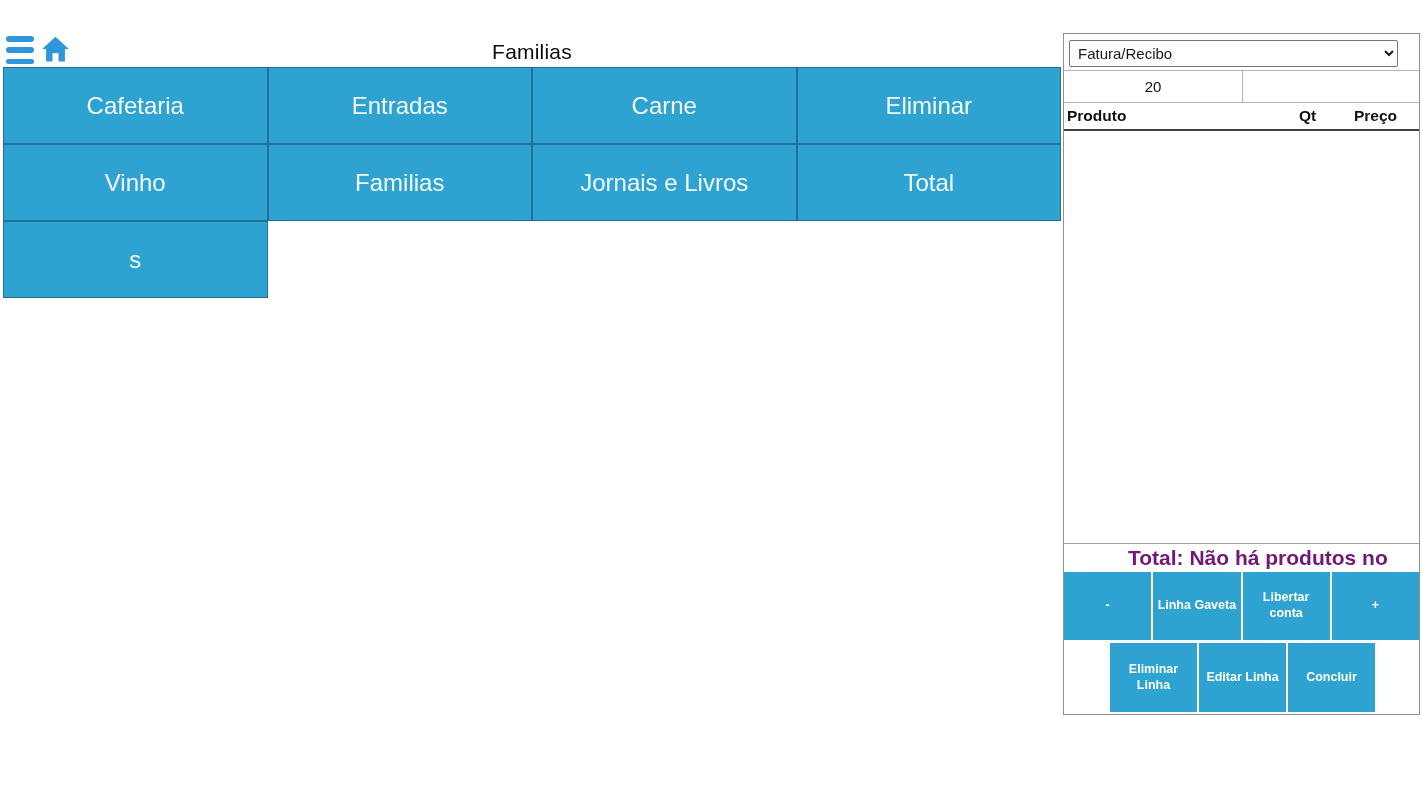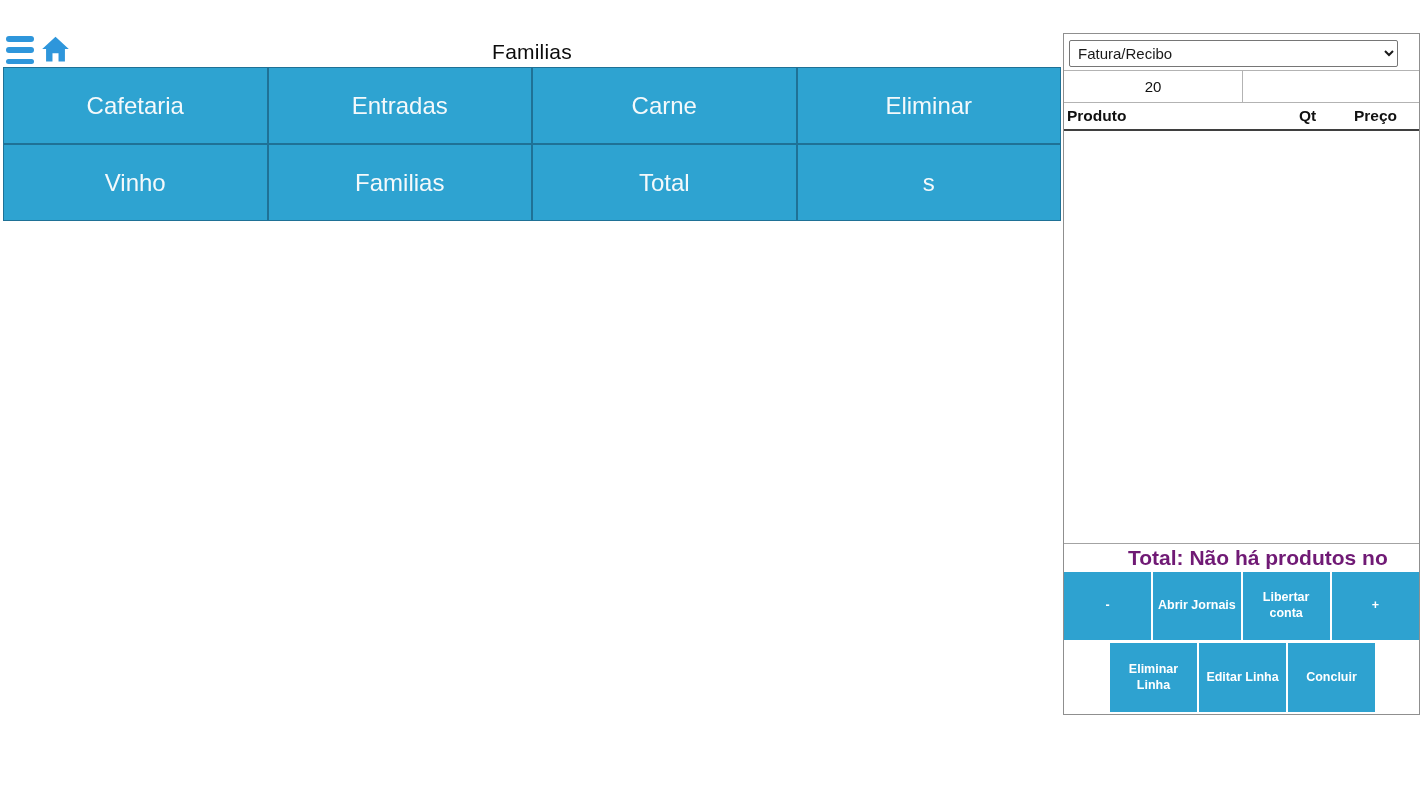--- a/index.html
+++ b/index.html
@@ -125,20 +125,21 @@
 
 <div class="page-title">Familias</div>
 
 <div class="families-grid" id="families-grid">
     <button class="family-tile">Cafetaria</button>
     <button class="family-tile">Entradas</button>
     <button class="family-tile">Carne</button>
     <button class="family-tile">Eliminar</button>
     <button class="family-tile">Vinho</button>
     <button class="family-tile">Familias</button>
+    <button class="family-tile">Jornais e Livros</button>
     <button class="family-tile">Total</button>
     <button class="family-tile">s</button>
   </div>
 
 <aside class="receipt-panel">
 
   <select class="doc-type-select" id="doc-type-select"><option>Fatura/Recibo</option></select>
 
   <div class="num-row">
     <div class="num-cell-left">20</div>
@@ -150,21 +151,21 @@
     <span class="c-qt">Qt</span>
     <span class="c-preco">Preço</span>
   </div>
 
   <div class="items-list" id="items-list"></div>
 
   <div class="total-row">Total: Não há produtos no</div>
 
   <div class="actions-row actions-row1" id="actions-row1">
       <button class="action-btn">-</button>
-      <button class="action-btn">Abrir Jornais</button>
+      <button class="action-btn">Linha Gaveta</button>
       <button class="action-btn">Libertar conta</button>
       <button class="action-btn">+</button>
     </div>
   <div class="actions-row actions-row2" id="actions-row2">
       <button class="action-btn">Eliminar Linha</button>
       <button class="action-btn">Editar Linha</button>
       <button class="action-btn">Concluir</button>
     </div>
 
 </aside>

